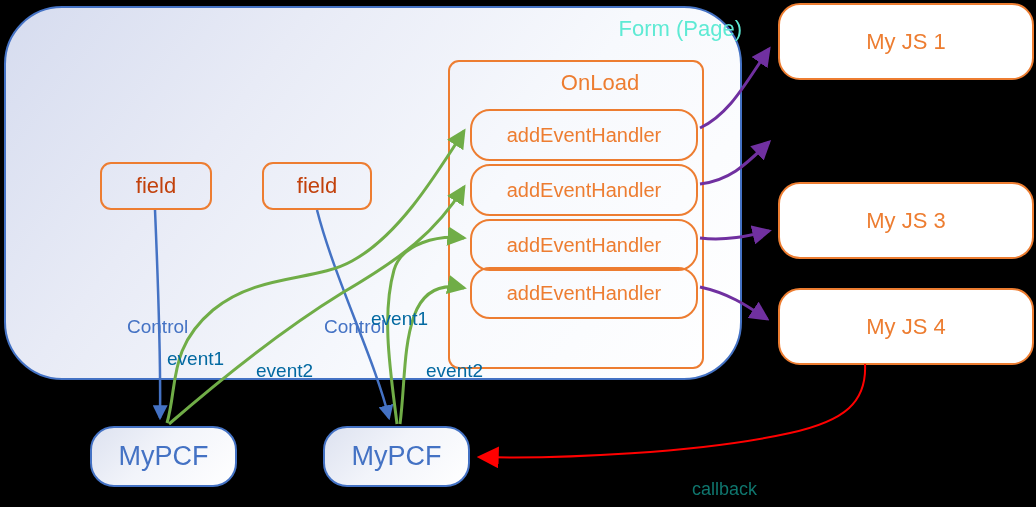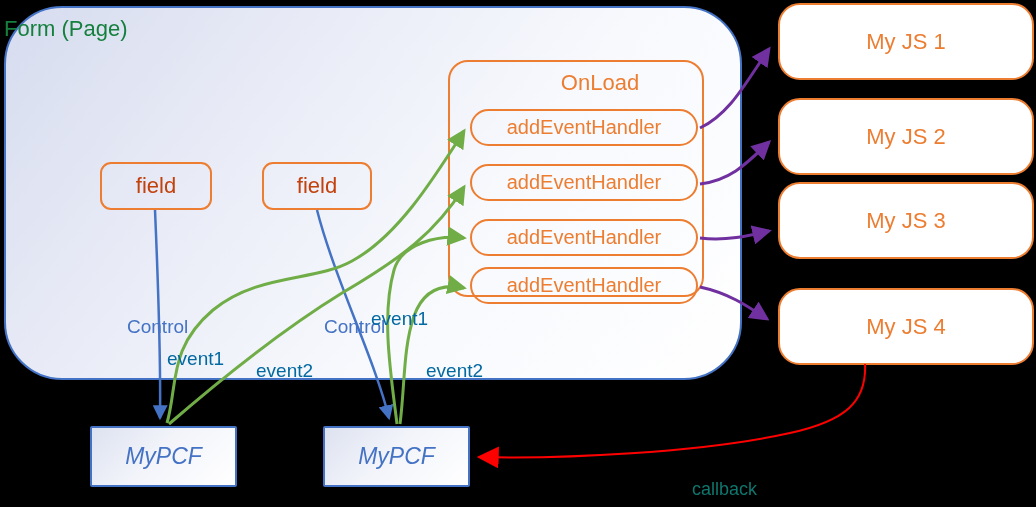--- a/index.html
+++ b/index.html
@@ -7,39 +7,39 @@
     position:relative;width:1036px;height:507px;background:#000;overflow:hidden;
     font-family:"Liberation Sans", sans-serif;
   }
   .box{position:absolute;box-sizing:border-box;display:flex;align-items:center;justify-content:center;}
   
   .form-box{
     left:4px;top:6px;width:738px;height:374px;border:2px solid #4472C4;border-radius:58px;
     background:linear-gradient(128deg,#d6dcef 0%,#e8ebf6 30%,#f7f9fd 62%,#ffffff 100%);
   }
   .form-title{
-    position:absolute;left:4px;top:16px;width:738px;text-align:left;
-    color:#15803d;font-size:22px;
+    position:absolute;left:4px;top:16px;width:738px;text-align:right;
+    color:#5eead4;font-size:22px;
   }
   
   .field-box{border:2px solid #ED7D31;border-radius:11px;color:#c2410c;font-size:22px;background:transparent;}
   .field-1{left:100px;top:162px;width:112px;height:48px;}
   .field-2{left:262px;top:162px;width:110px;height:48px;}
   
-  .onload-box{position:absolute;box-sizing:border-box;left:448px;top:60px;width:256px;height:237px;border:2px solid #ED7D31;border-radius:20px;background:transparent;padding-left:48px;}
+  .onload-box{position:absolute;box-sizing:border-box;left:448px;top:60px;width:256px;height:309px;border:2px solid #ED7D31;border-radius:11px;background:transparent;padding-left:48px;}
   .onload-title{text-align:center;margin-top:8px;color:#ED7D31;font-size:22px;}
   
-  .handler{left:470px;width:228px;height:37px;border:2px solid #ED7D31;border-radius:20px;color:#ED7D31;font-size:20px;background:transparent;}
+  .handler{left:470px;width:228px;height:52px;border:2px solid #ED7D31;border-radius:20px;color:#ED7D31;font-size:20px;background:transparent;}
   .h1{top:109px;} .h2{top:164px;} .h3{top:219px;} .h4{top:267px;}
   
   .jsbox{left:778px;width:256px;height:77px;border:2px solid #ED7D31;border-radius:22px;background:#ffffff;color:#ED7D31;font-size:22px;}
   .js1{top:3px;} .js2{top:98px;} .js3{top:182px;} .js4{top:288px;}
   
-  .pcf{width:147px;height:61px;border:2px solid #4472C4;border-radius:2px;color:#4472C4;font-size:23px;
-       background:linear-gradient(135deg,#dde2f0 0%,#f2f4fa 45%,#ffffff 100%);font-style:italic;}
+  .pcf{width:147px;height:61px;border:2px solid #4472C4;border-radius:24px;color:#4472C4;font-size:27px;
+       background:linear-gradient(135deg,#dde2f0 0%,#f2f4fa 45%,#ffffff 100%);}
   .pcf1{left:90px;top:426px;} .pcf2{left:323px;top:426px;}
   
   .edge-label{position:absolute;font-size:19px;line-height:1;white-space:nowrap;}
   .lbl-blue{color:#4472C4;}
   .lbl-green{color:#0369a1;}
   .lbl-callback{color:#0f766e;font-size:18px;}
   .lbl-control-1{left:127px;top:309px;}
   .lbl-event1-1{left:167px;top:341px;}
   .lbl-event2-1{left:256px;top:353px;}
   .lbl-control-2{left:324px;top:309px;}
@@ -77,23 +77,20 @@
   </div>
   <div class="box handler h3">
     <span>addEventHandler</span>
   </div>
   <div class="box handler h4">
     <span>addEventHandler</span>
   </div>
 
   <div class="box jsbox js1">
     <span>My JS 1</span>
-  </div>
-  <div class="box jsbox js2">
-    <span>My JS 2</span>
   </div>
   <div class="box jsbox js3">
     <span>My JS 3</span>
   </div>
   <div class="box jsbox js4">
     <span>My JS 4</span>
   </div>
 
   <div class="box pcf pcf1">
     <span>MyPCF</span>

